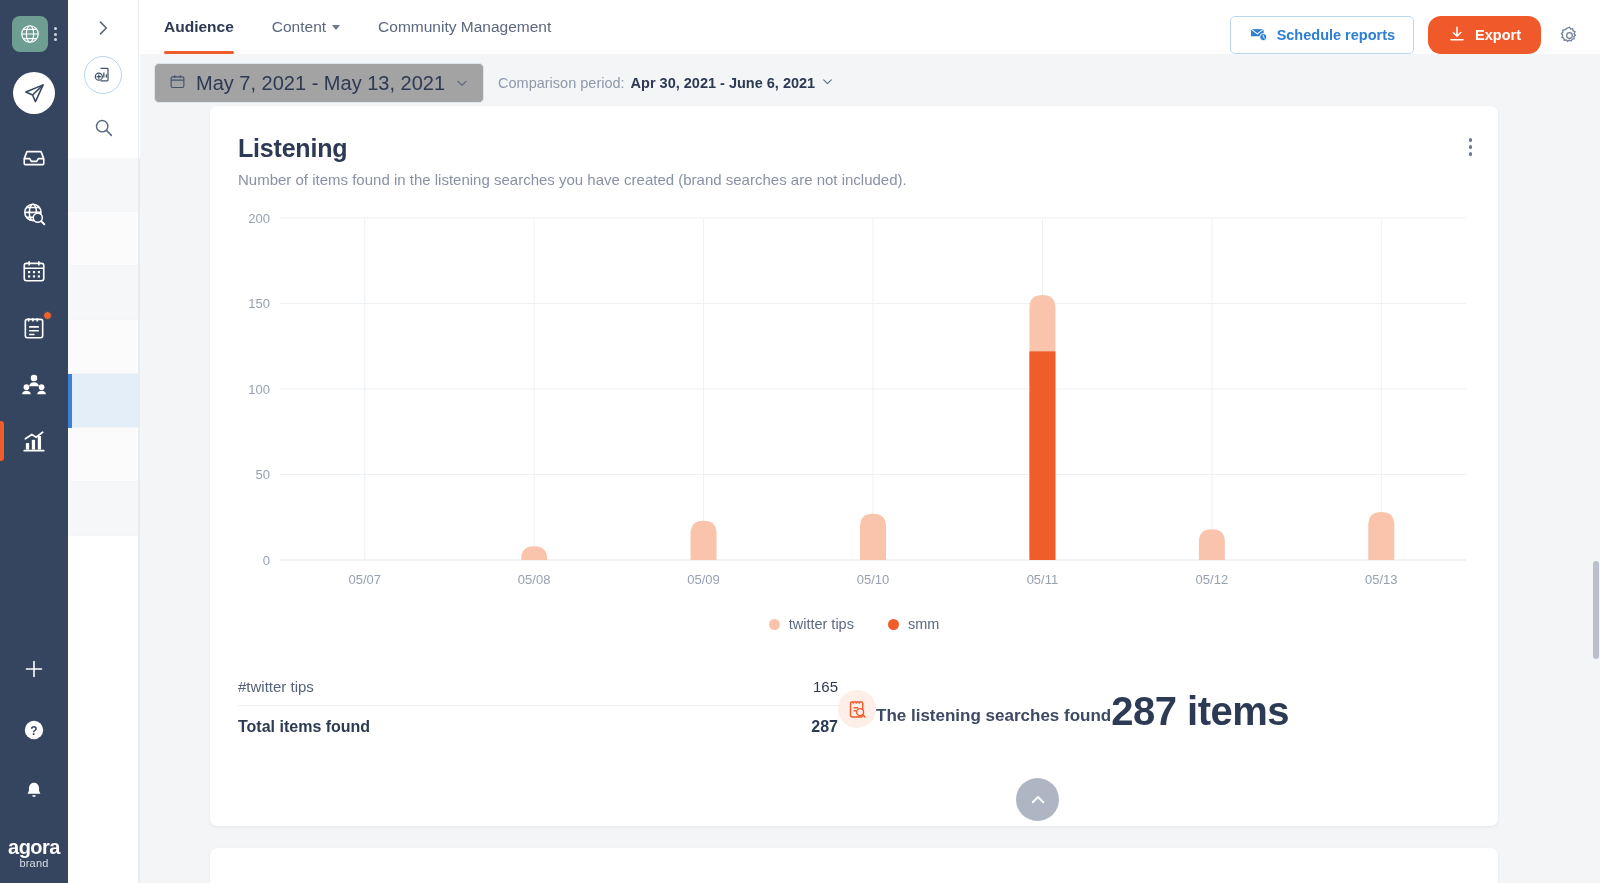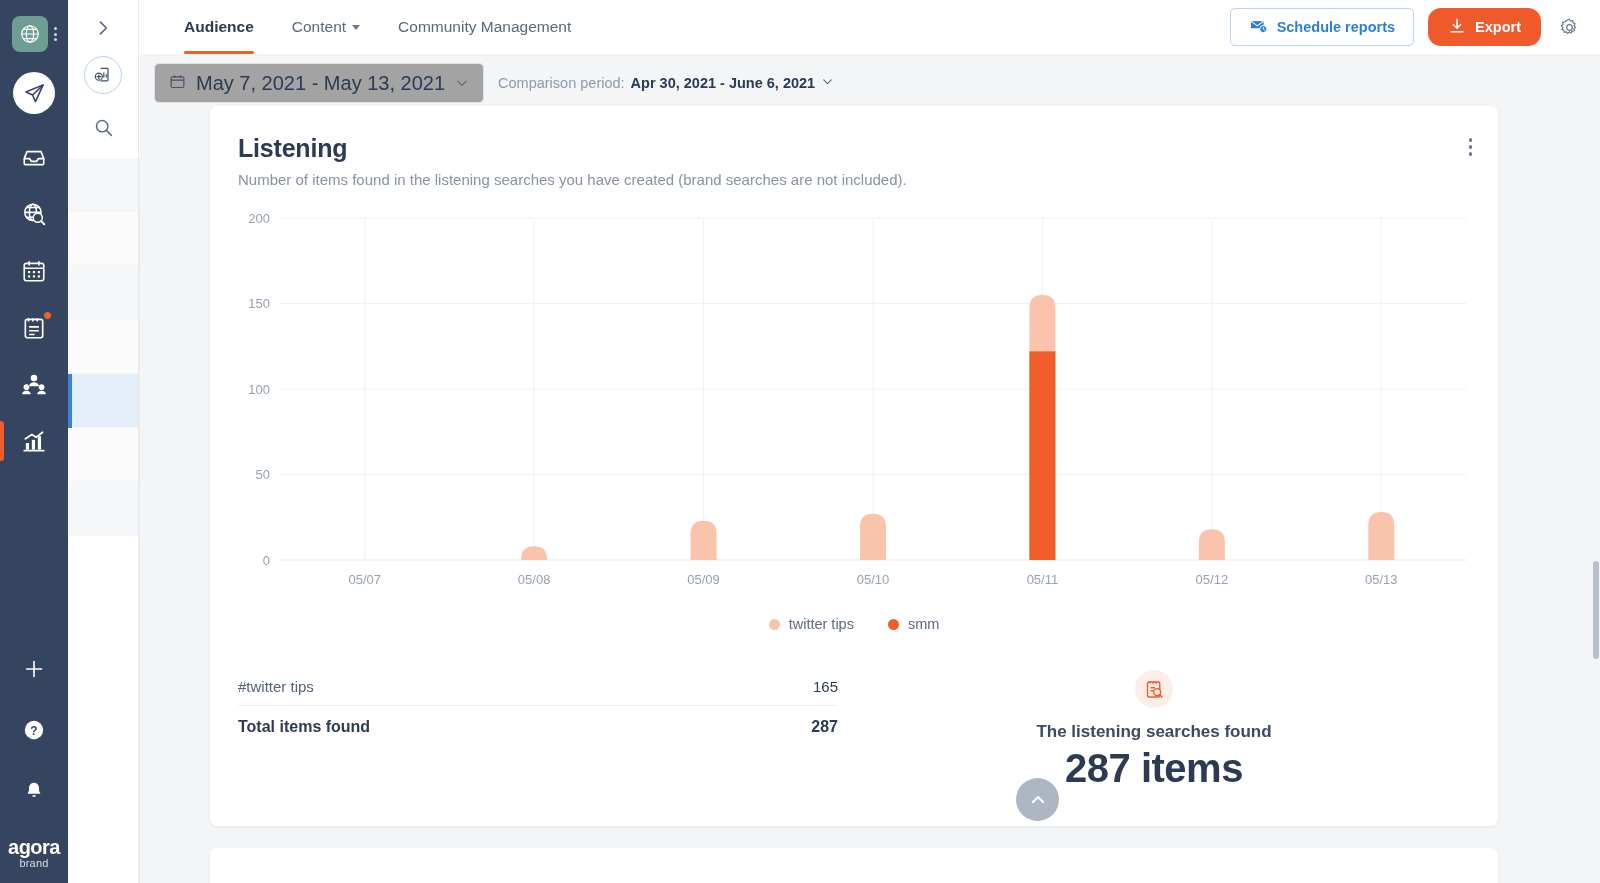--- a/index.html
+++ b/index.html
@@ -106,22 +106,22 @@
   .blurrow2.u { background: #f5f5f5; }
 
   
   .main {
     position: absolute; left: 140px; top: 0;
     right: 0; bottom: 0;
     background: #f3f5f7;
   }
   .topbar {
     height: 54px; background: #ffffff;
-    display: flex; align-items: center;
-    padding-left: 44px; padding-right: 16px;
+    display: flex; align-items: flex-end;
+    padding-left: 24px; padding-right: 16px;
     position: relative;
   }
   .tabs { display: flex; align-items: center; gap: 38px; height: 54px; }
   .tab {
     font-size: 15.5px; color: #5a677d; cursor: pointer;
     height: 54px; display: flex; align-items: center; gap: 6px;
     position: relative;
   }
   .tab.active { color: #2c3a54; font-weight: bold; }
   .tab.active::after {
@@ -198,21 +198,21 @@
   .trow {
     display: flex; align-items: center; justify-content: space-between;
     height: 38px; border-bottom: 1px solid #eceff3;
     font-size: 15px; color: #55627a;
   }
   .trow .tval { color: #2c3a54; }
   .trow.total { border-bottom: none; font-weight: bold; color: #2c3a54; font-size: 16px; height: 42px; }
   .trow.total .tval { font-weight: bold; }
 
   .summary-col {
-    flex: 1; display: flex; flex-direction: column;
+    flex: 1; display: flex; flex-direction: row;
     align-items: center; padding-top: 2px;
   }
   .summary-badge {
     width: 38px; height: 38px; border-radius: 50%;
     background: #fdeee7; display: flex; align-items: center; justify-content: center;
   }
   .summary-label { margin-top: 14px; font-size: 17px; font-weight: bold; color: #3d4a63; }
   .summary-value { margin-top: 4px; font-size: 40px; font-weight: bold; color: #2c3a54; letter-spacing: -0.5px; }
 
   

